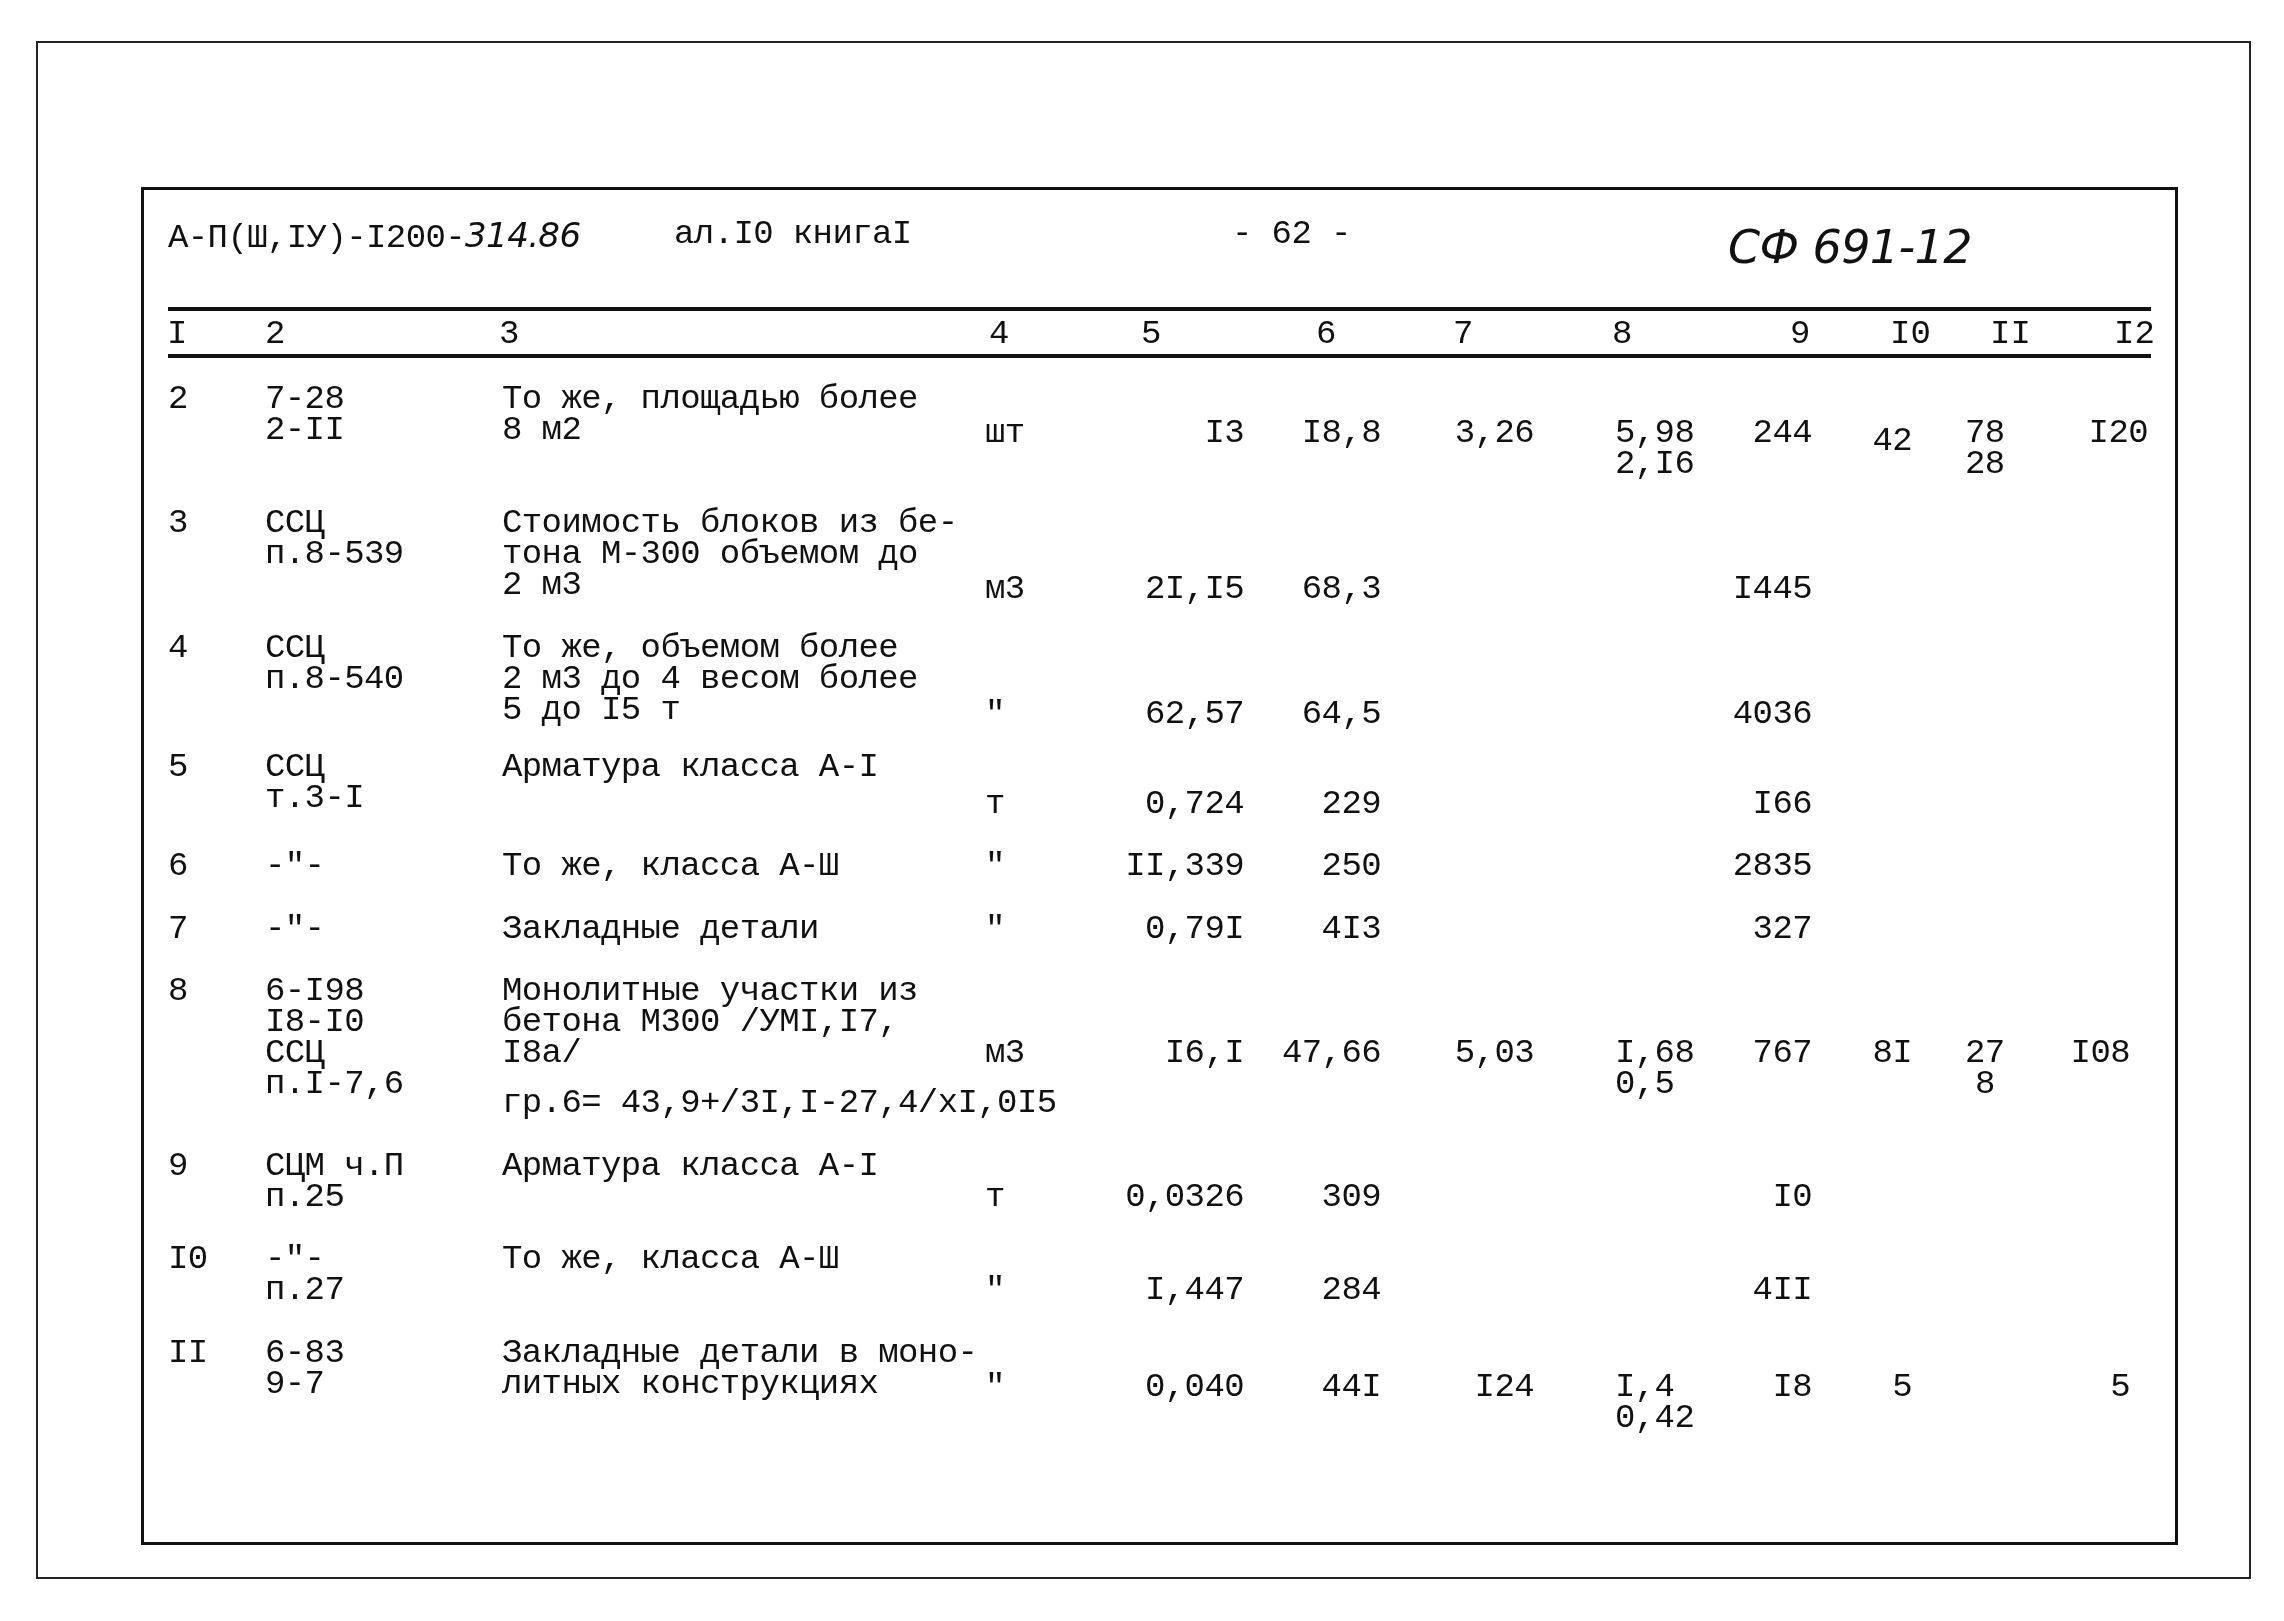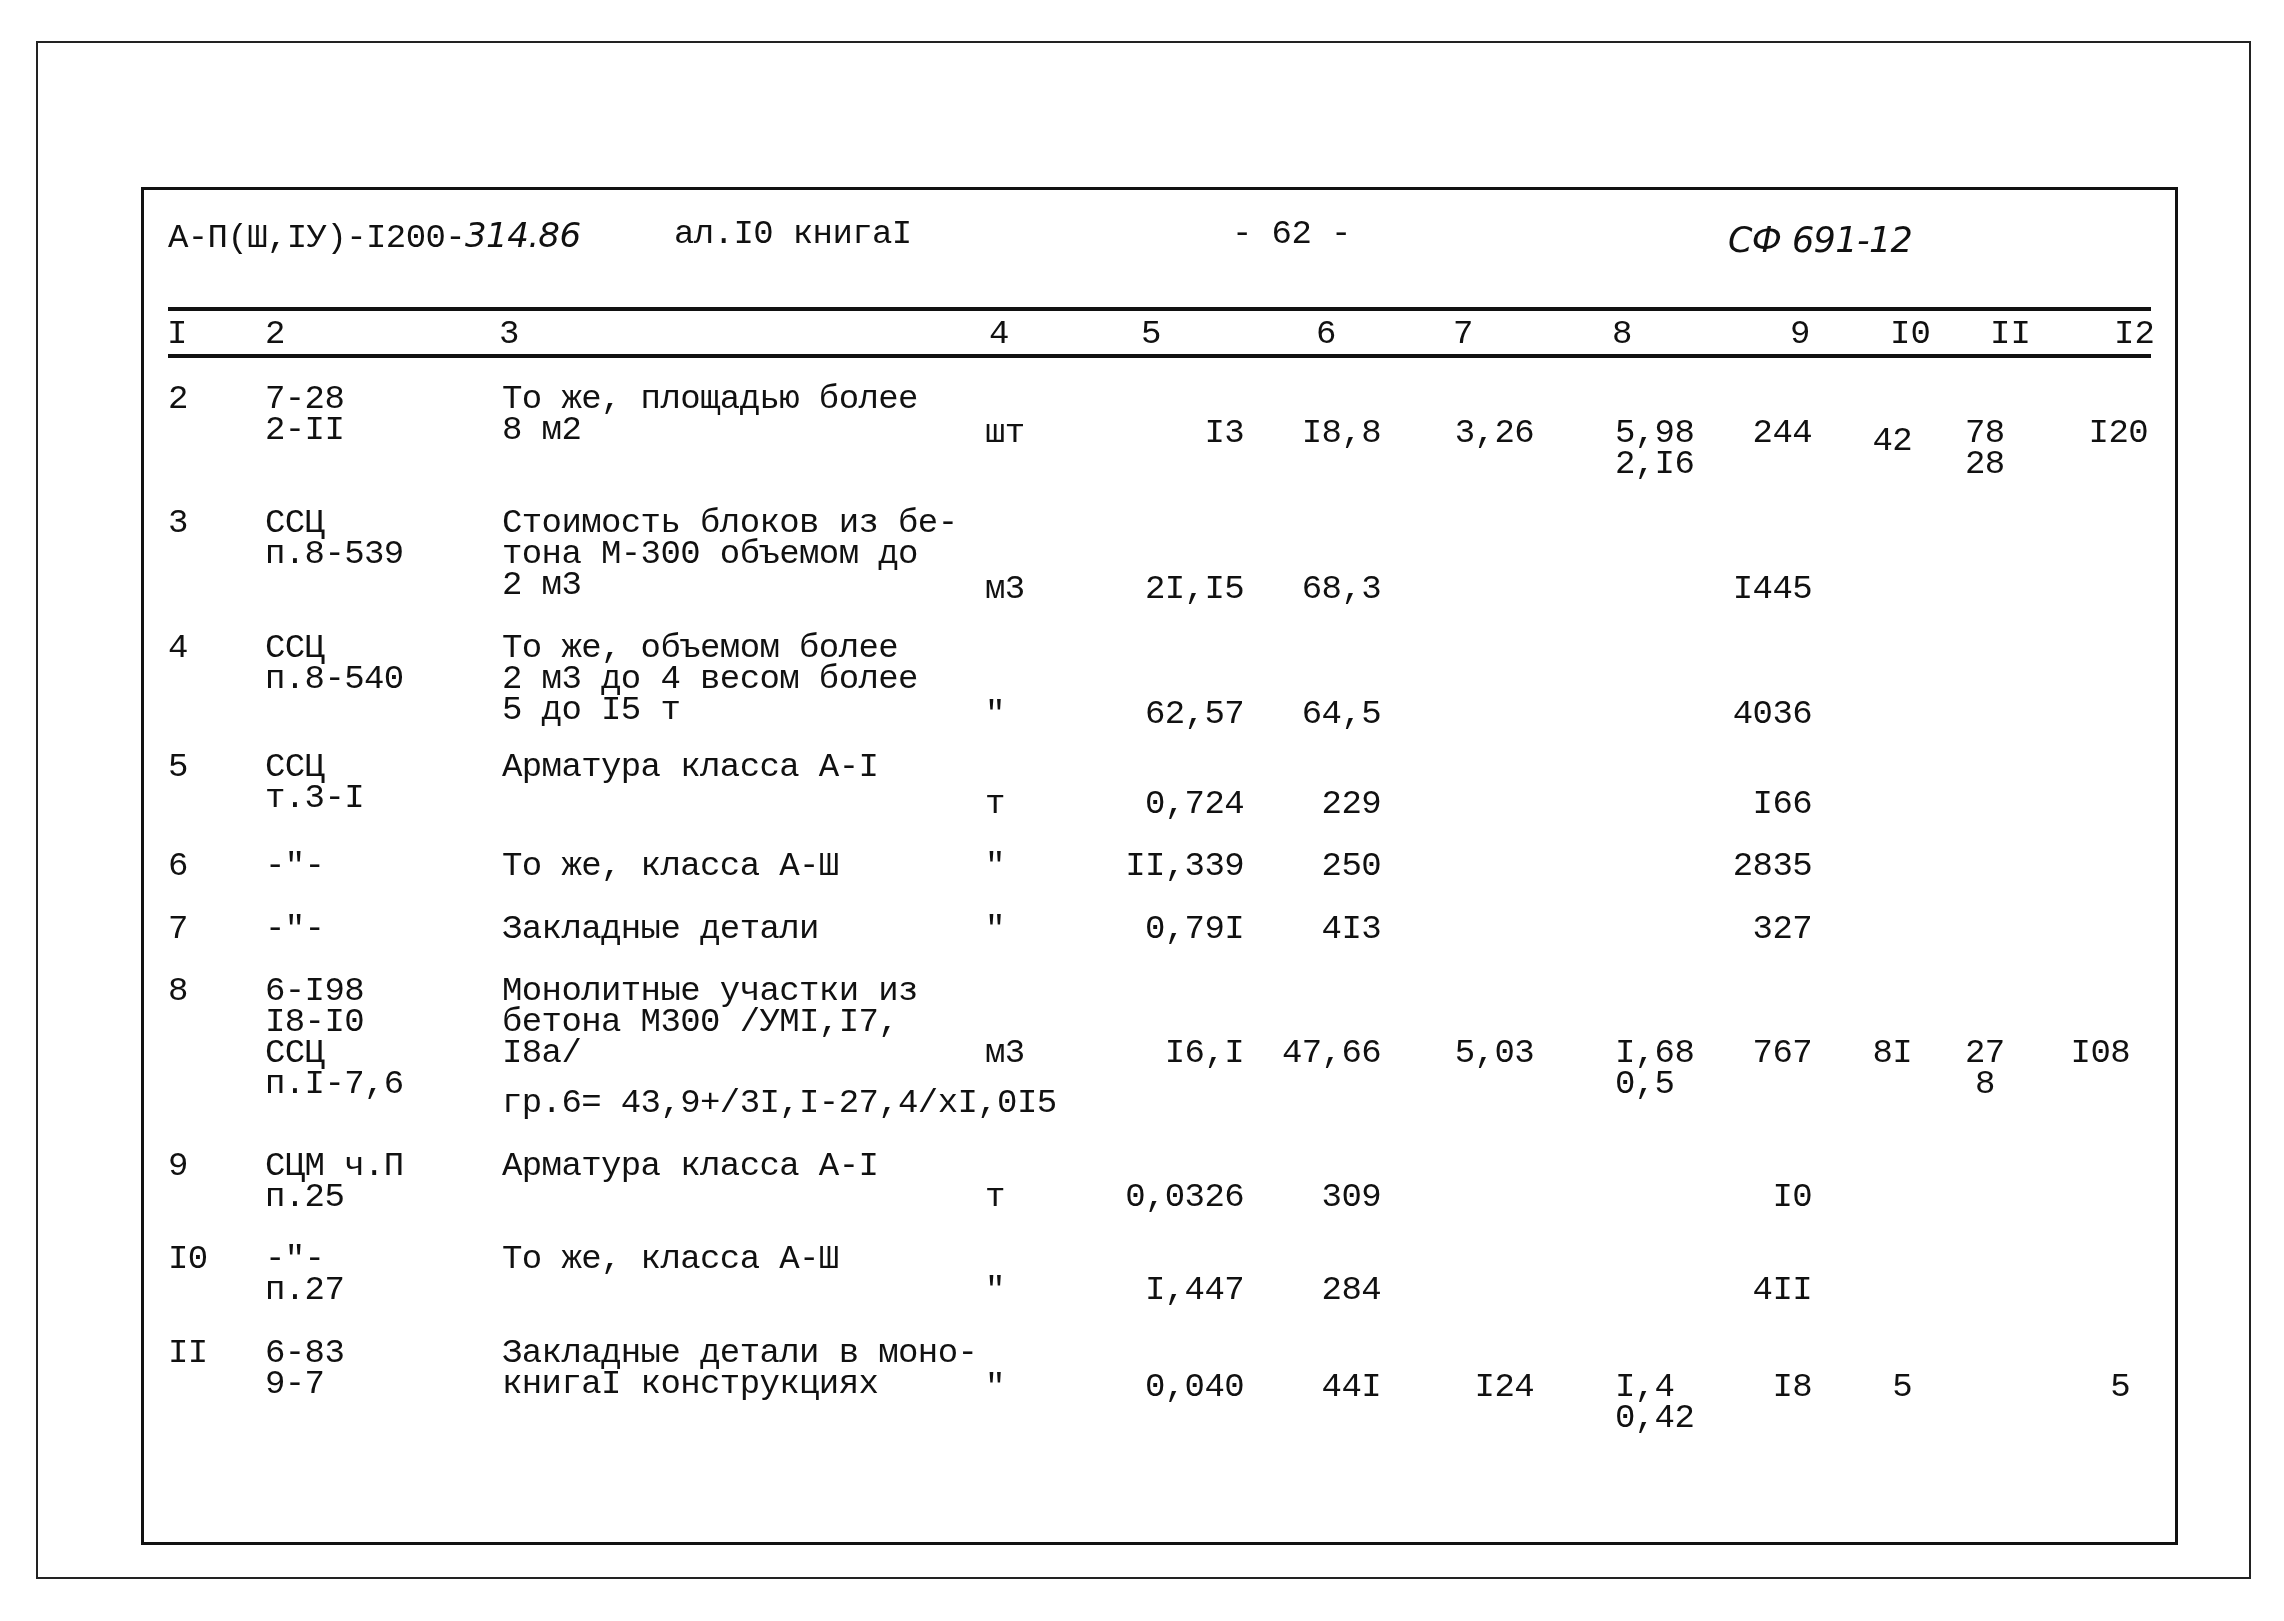--- a/index.html
+++ b/index.html
@@ -6,21 +6,21 @@
   body { width: 2284px; height: 1621px; position: relative; overflow: hidden;
          font-family: "Liberation Mono", "DejaVu Sans Mono", monospace; color: #111; }
   .outer-frame { position: absolute; left: 36px; top: 41px; width: 2215px; height: 1538px;
                  border: 2.5px solid #222; box-sizing: border-box; }
   .inner-frame { position: absolute; left: 141px; top: 187px; width: 2037px; height: 1358px;
                  border: 3.1px solid #111; box-sizing: border-box; }
   .hdr { position: absolute; top: 215px; font-size: 34px; white-space: nowrap; letter-spacing: -0.6px; }
   .hdr-code { left: 168px; }
   .hdr-sheet { left: 674px; }
   .hdr-page { left: 1232px; }
-  .hdr-stamp { left: 1728px; font-family: "DejaVu Sans", sans-serif; font-style: italic; font-size: 35px; top: 220px; }
+  .hdr-stamp { left: 1728px; font-family: "DejaVu Sans", sans-serif; font-style: italic; font-size: 46px; top: 220px; }
   .rule { position: absolute; left: 168px; width: 1983px; background: #111; }
   .rule-top { top: 307px; height: 4.4px; }
   .rule-bot { top: 354px; height: 4.4px; }
   .colhead { position: absolute; top: 315px; font-size: 34px; }
   .cell { position: absolute; font-size: 34px; line-height: 31px; white-space: pre; letter-spacing: -0.6px; }
 </style>
 </head>
 <body>
 
 <div class="outer-frame"></div>
@@ -159,21 +159,21 @@
       <div class="cell" style="top: 1275px; left: 985px;">"</div>
       <div class="cell" style="top: 1275px; right: 1040px; text-align: right;">I,447</div>
       <div class="cell" style="top: 1275px; right: 903px; text-align: right;">284</div>
       <div class="cell" style="top: 1275px; right: 472px; text-align: right;">4II</div>
     </div>
     <div>
       <div class="cell" style="top: 1338px; left: 168px;">II</div>
       <div class="cell" style="top: 1338px; left: 265px;">6-83
 9-7</div>
       <div class="cell" style="top: 1338px; left: 502px;">Закладные детали в моно-
-книгаI конструкциях</div>
+литных конструкциях</div>
       <div class="cell" style="top: 1372px; left: 985px;">"</div>
       <div class="cell" style="top: 1372px; right: 1040px; text-align: right;">0,040</div>
       <div class="cell" style="top: 1372px; right: 903px; text-align: right;">44I</div>
       <div class="cell" style="top: 1372px; right: 750px; text-align: right;">I24</div>
       <div class="cell" style="top: 1372px; left: 1615px;">I,4
 0,42</div>
       <div class="cell" style="top: 1372px; right: 472px; text-align: right;">I8</div>
       <div class="cell" style="top: 1372px; right: 372px; text-align: right;">5</div>
       <div class="cell" style="top: 1372px; right: 154px; text-align: right;">5</div>
     </div>

